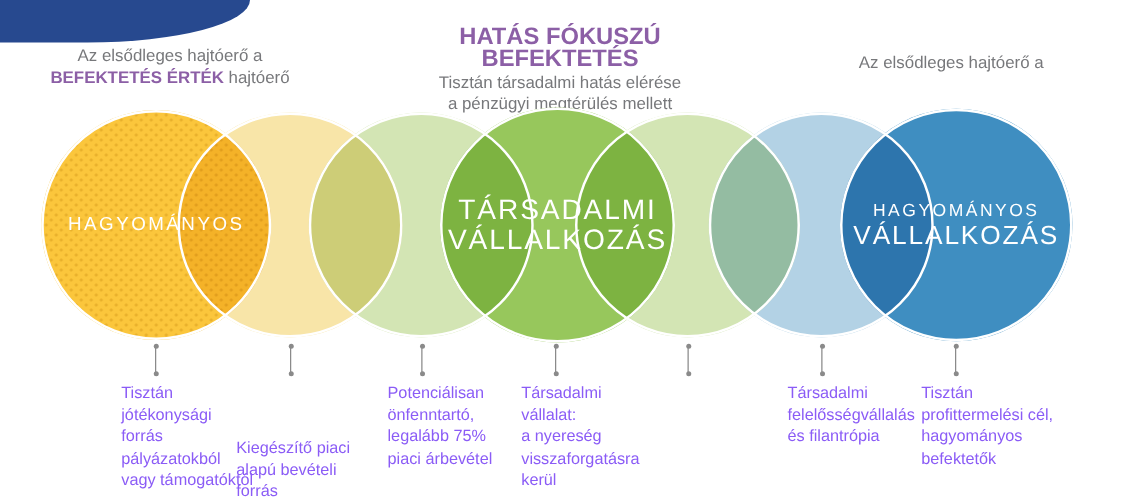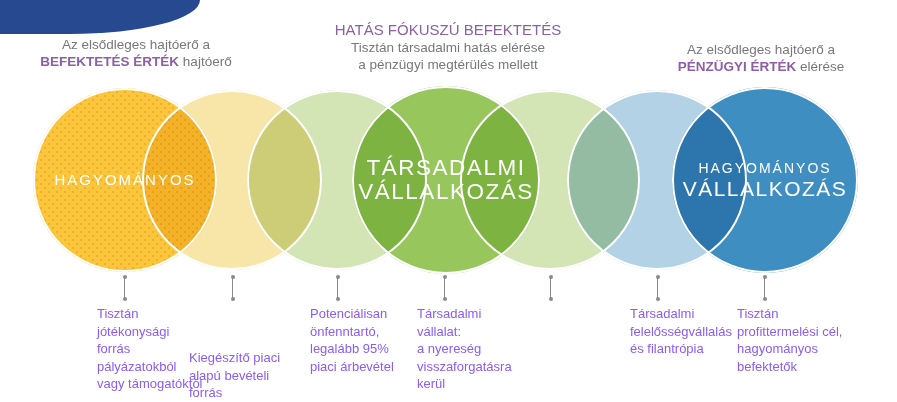--- a/index.html
+++ b/index.html
@@ -15,21 +15,21 @@
     position:absolute;left:0;top:0;width:200px;height:34px;
     background:#27498F;border-bottom-right-radius:130px 34px;
   }
 
   
   .note{position:absolute;text-align:center;color:#77787B;font-size:13.5px;line-height:17px;}
   .note .hl{color:#8C5FA6;font-weight:bold;}
   .note-left{left:26px;top:36px;width:220px;}
   .note-center{left:323px;top:21px;width:250px;}
   .note-right{left:651px;top:41px;width:220px;}
-  .note-title{color:#8C5FA6;font-weight:normal;font-size:15px;line-height:18px;}
+  .note-title{color:#8C5FA6;font-weight:bold;font-size:19px;line-height:18px;}
   .note-sub{white-space:pre-line;}
 
   
   .c{position:absolute;border-radius:50%;box-sizing:border-box;}
   .fill-solid{}
   .fill-pale{mix-blend-mode:multiply;}
   .c1{left:33px; top:88px; width:184px;height:184px;background:#FBC63C;
       background-image:radial-gradient(rgba(210,150,25,.45) 1px, transparent 1.5px),
                        radial-gradient(rgba(210,150,25,.45) 1px, transparent 1.5px);
       background-size:8px 8px;background-position:0 0,4px 4px;}
@@ -82,21 +82,20 @@
   </div>
 
   <div class="note note-center">
     <div class="note-title">HATÁS FÓKUSZÚ BEFEKTETÉS</div>
     <div class="note-sub">Tisztán társadalmi hatás elérése
 a pénzügyi megtérülés mellett</div>
   </div>
 
   <div class="note note-right">
     <div>Az elsődleges hajtóerő a</div>
-    <div><span class="hl">PÉNZÜGYI ÉRTÉK</span><span> elérése</span></div>
   </div>
 
   <div class="c c1 fill-solid"></div>
   <div class="c c4 fill-solid"></div>
   <div class="c c7 fill-solid"></div>
 
   <div class="c c2 fill-pale"></div>
   <div class="c c3 fill-pale"></div>
   <div class="c c5 fill-pale"></div>
   <div class="c c6 fill-pale"></div>
@@ -132,21 +131,21 @@
   <div class="lbl l1">Tisztán
 jótékonysági
 forrás
 pályázatokból
 vagy támogatóktól</div>
   <div class="lbl l2">Kiegészítő piaci
 alapú bevételi
 forrás</div>
   <div class="lbl l3">Potenciálisan
 önfenntartó,
-legalább 95%
+legalább 75%
 piaci árbevétel</div>
   <div class="lbl l4">Társadalmi
 vállalat:
 a nyereség
 visszaforgatásra
 kerül</div>
   <div class="lbl l6">Társadalmi
 felelősségvállalás
 és filantrópia</div>
   <div class="lbl l7">Tisztán

